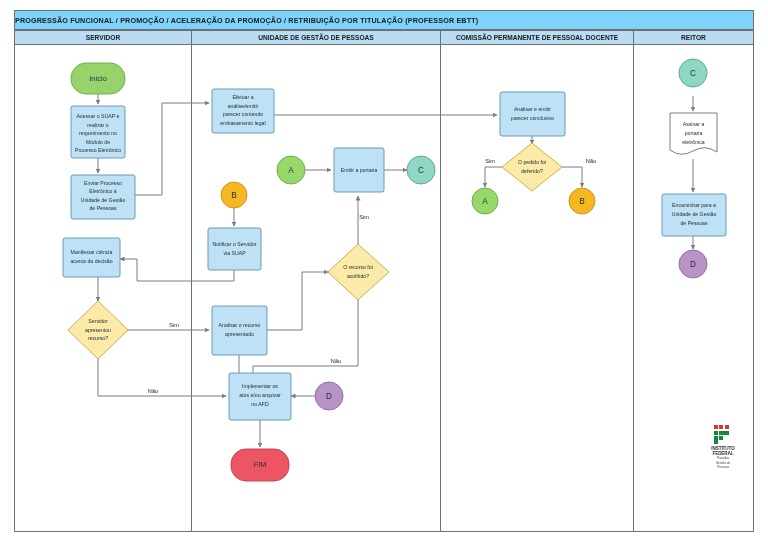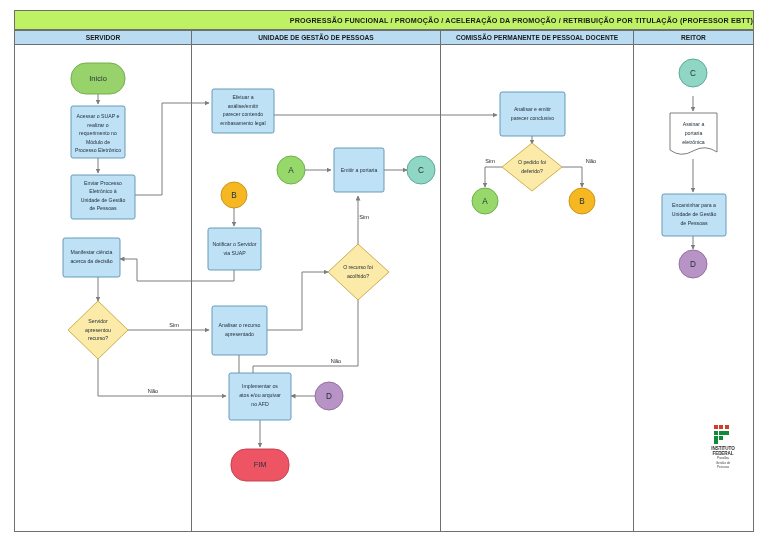--- a/index.html
+++ b/index.html
@@ -26,25 +26,25 @@
     width: 740px;
     height: 522px;
   }
   
   .title-band {
     position: absolute;
     left: 0; top: 0;
     width: 740px;
     height: 20px;
     box-sizing: border-box;
-    background: #bef264;
+    background: #7dd3fc;
     border: 1px solid #6f6f6f;
     display: flex;
     align-items: center;
-    justify-content: flex-end;
+    justify-content: flex-start;
   }
   .title-band span {
     font-size: 7.2px;
     font-weight: bold;
     color: #1a1a1a;
     letter-spacing: 0.15px;
     white-space: nowrap;
   }
   .lane-head-row {
     position: absolute;

